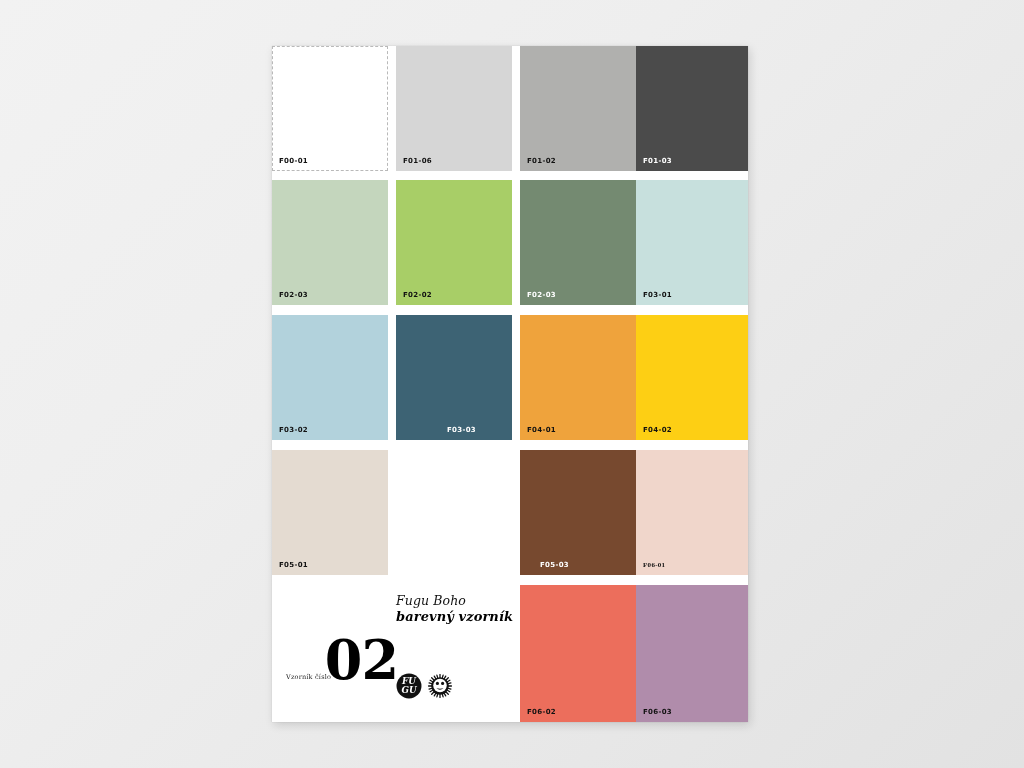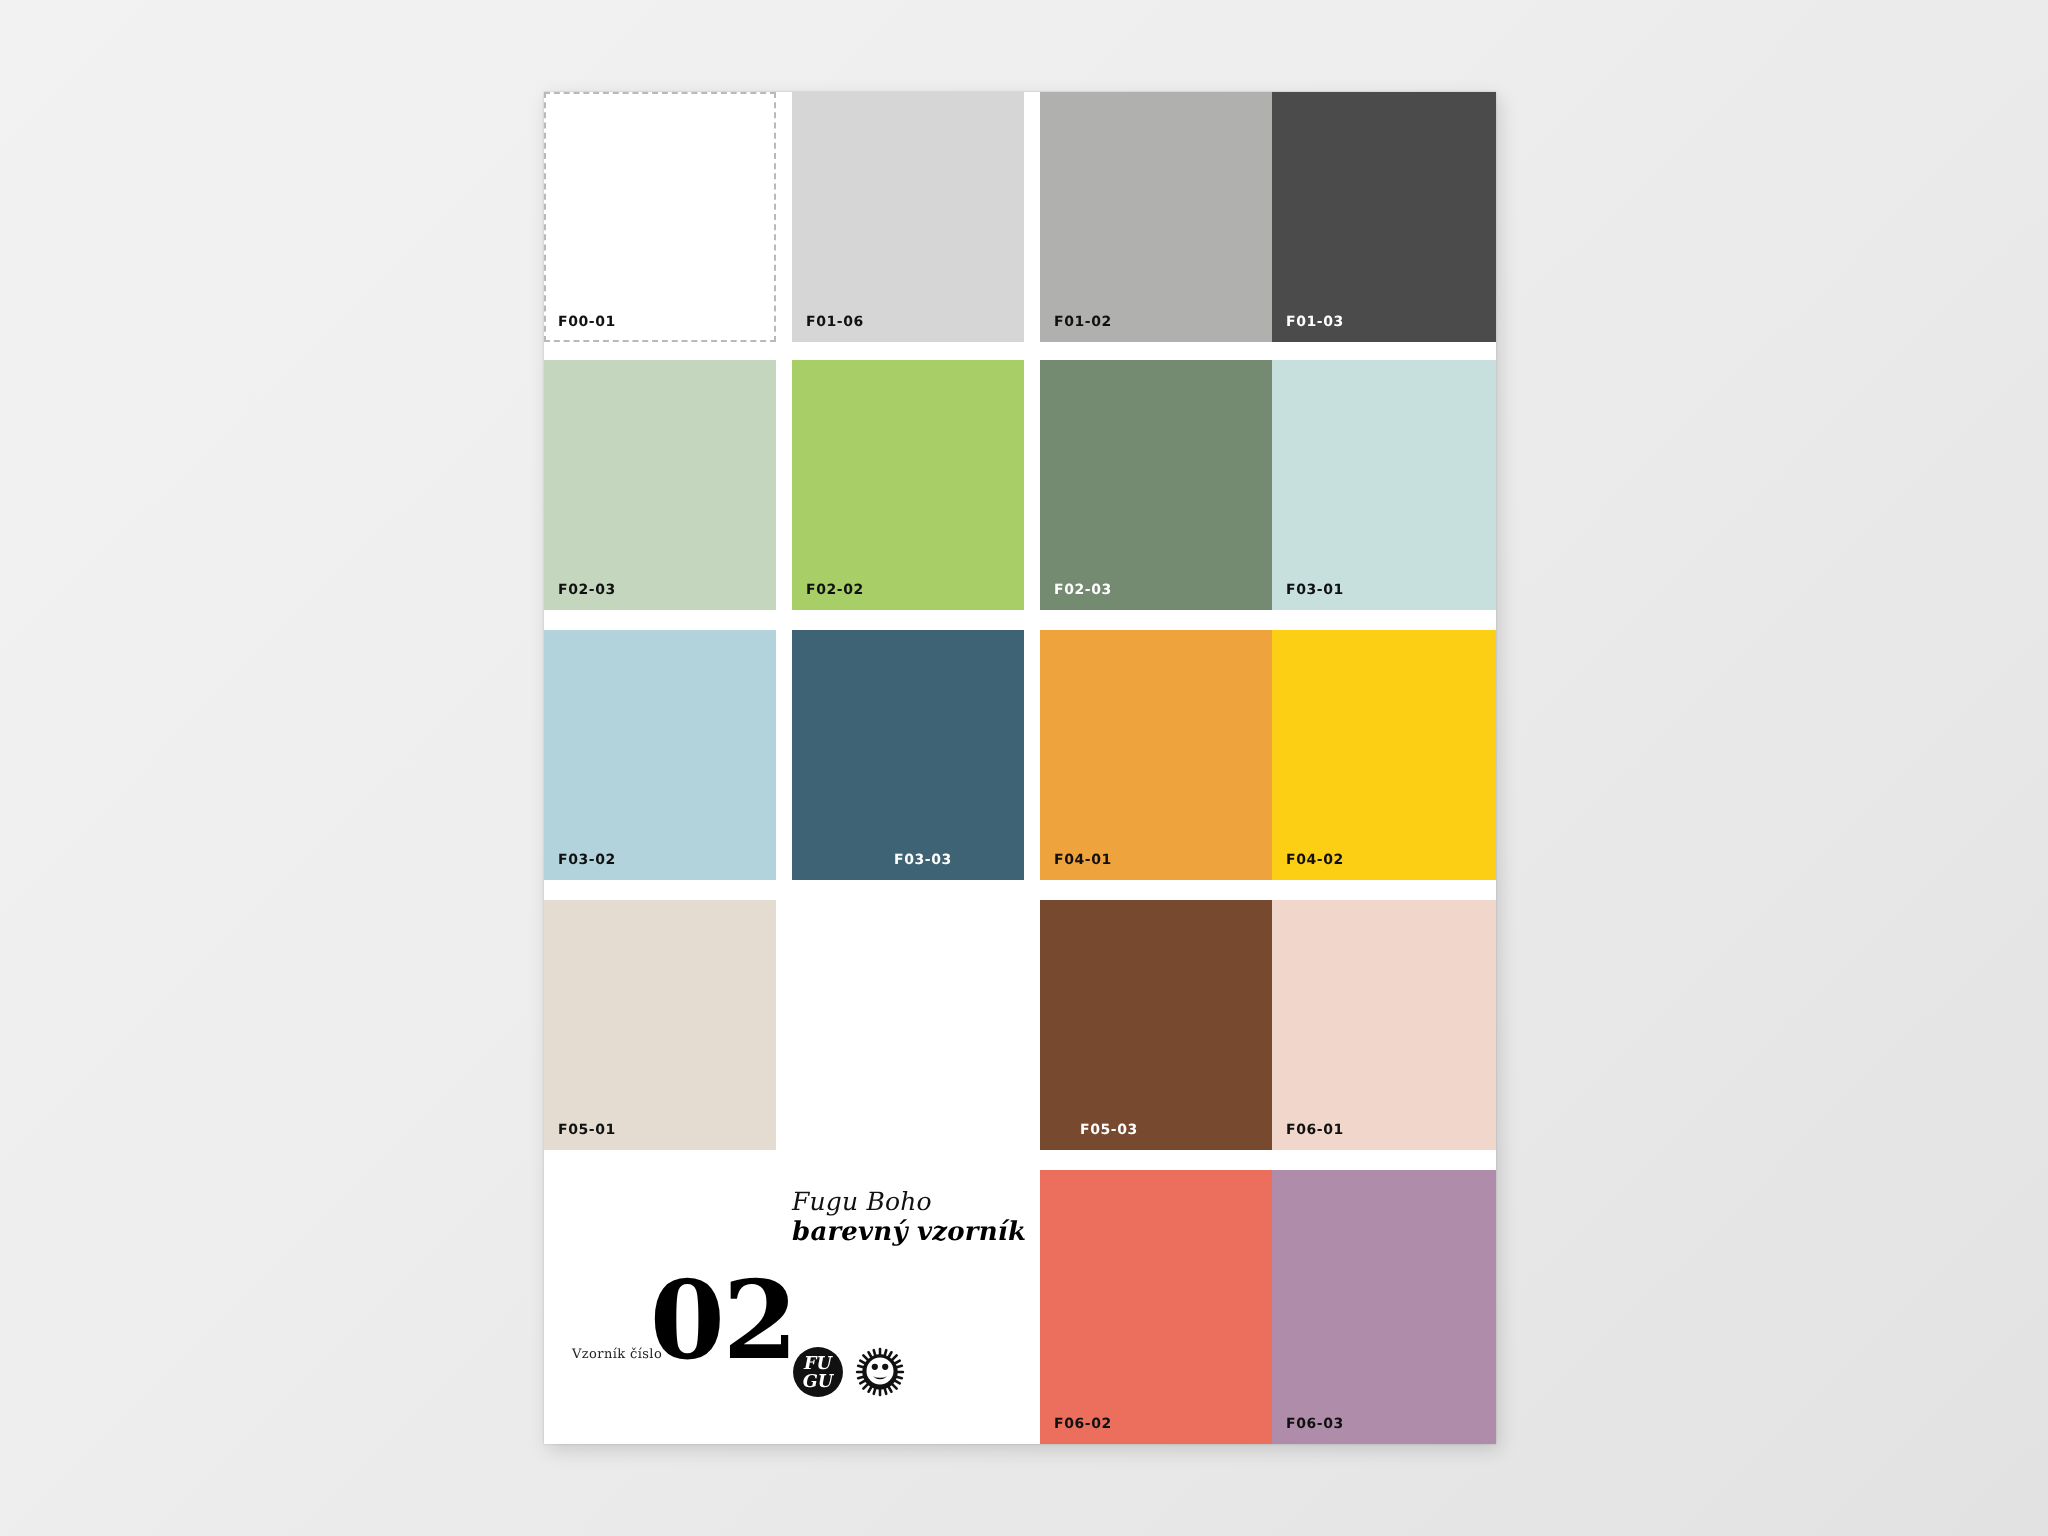--- a/index.html
+++ b/index.html
@@ -206,21 +206,21 @@
       <div class="swatch c0 r3">
         <div class="fill" style="background: rgb(228, 219, 209);"></div>
         <span class="code" style="color: rgb(17, 17, 17);">F05-01</span>
       </div>
       <div class="swatch c2 r3">
         <div class="fill" style="background: rgb(119, 73, 47);"></div>
         <span class="code" style="color: rgb(255, 255, 255); padding-left: 13px;">F05-03</span>
       </div>
       <div class="swatch wide c3 r3">
         <div class="fill" style="background: rgb(240, 214, 203);"></div>
-        <span class="code" style="color: rgb(17, 17, 17);">F06-01</span>
+        <span class="code" style="color: rgb(17, 17, 17); font-family: Liberation Serif, serif;">F06-01</span>
       </div>
 
       <div class="swatch tallbleed c2 r4">
         <div class="fill" style="background: rgb(236, 110, 92);"></div>
         <span class="code" style="color: rgb(17, 17, 17);">F06-02</span>
       </div>
       <div class="swatch wide tallbleed c3 r4">
         <div class="fill" style="background: rgb(176, 140, 171);"></div>
         <span class="code" style="color: rgb(17, 17, 17);">F06-03</span>
       </div>

